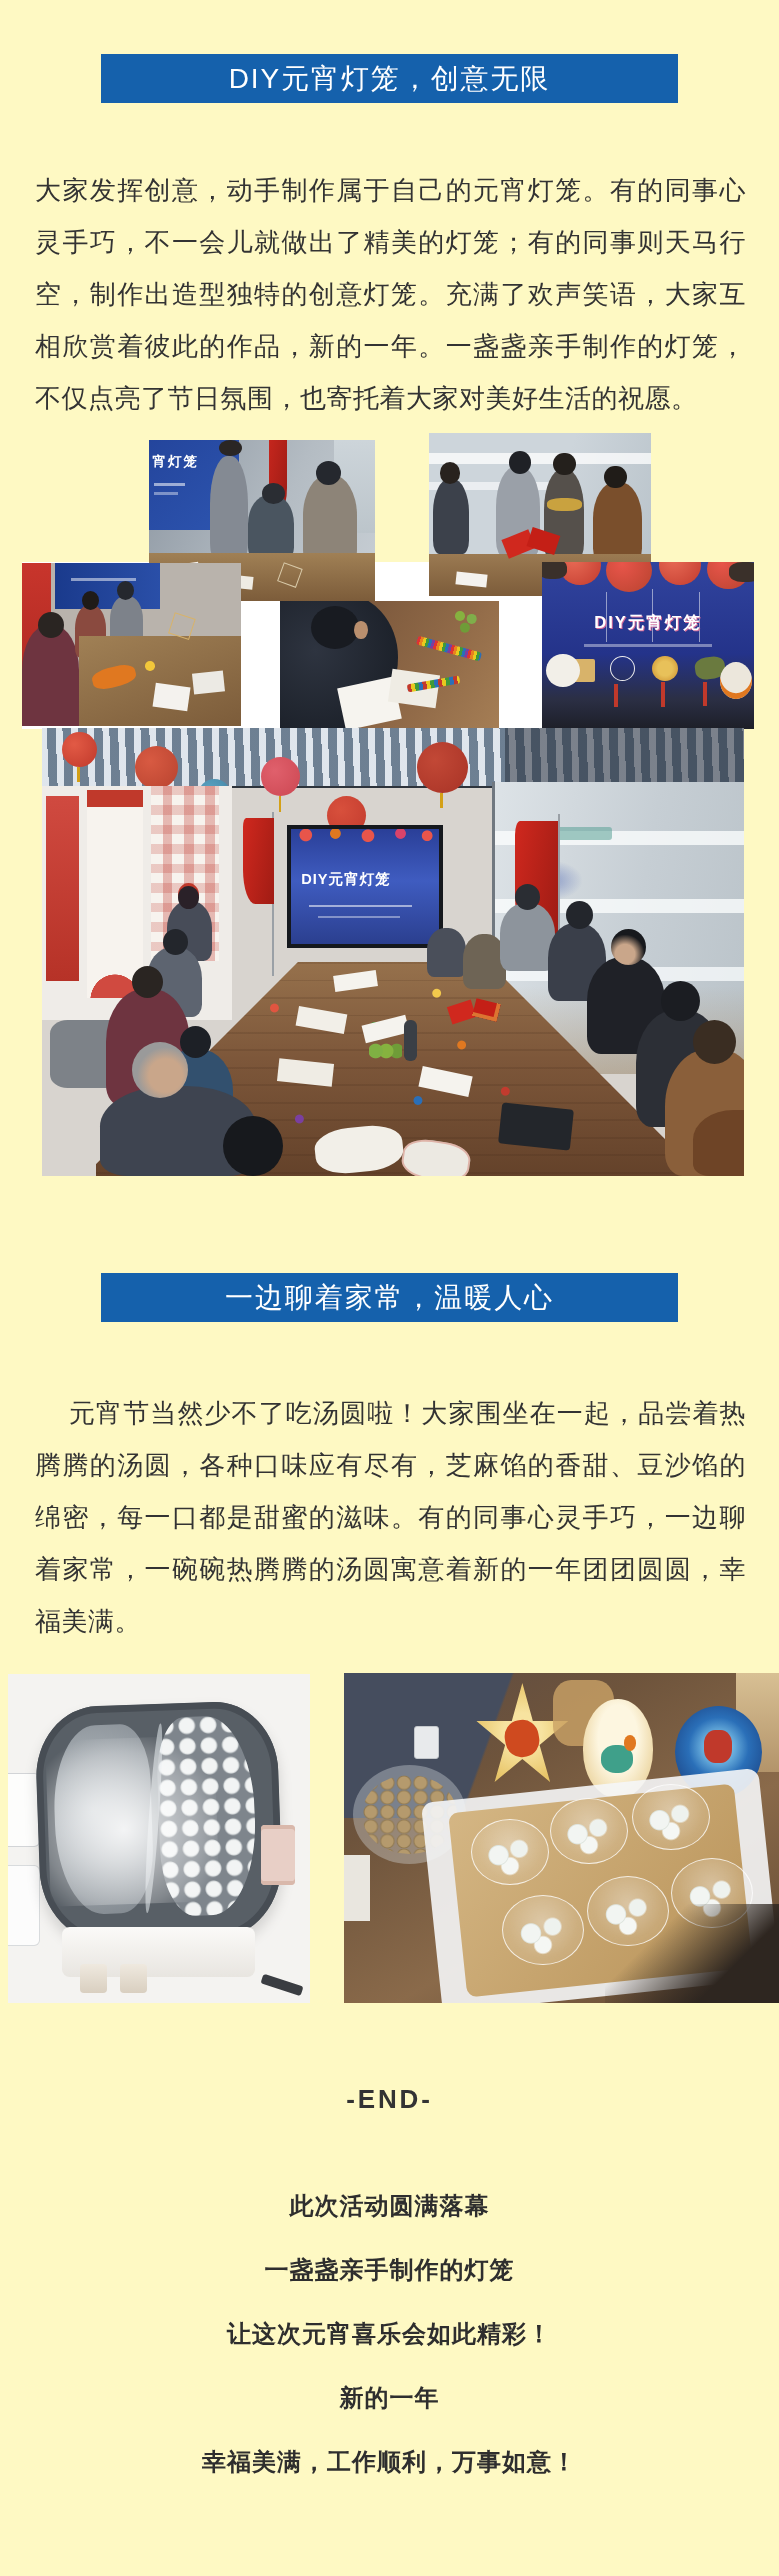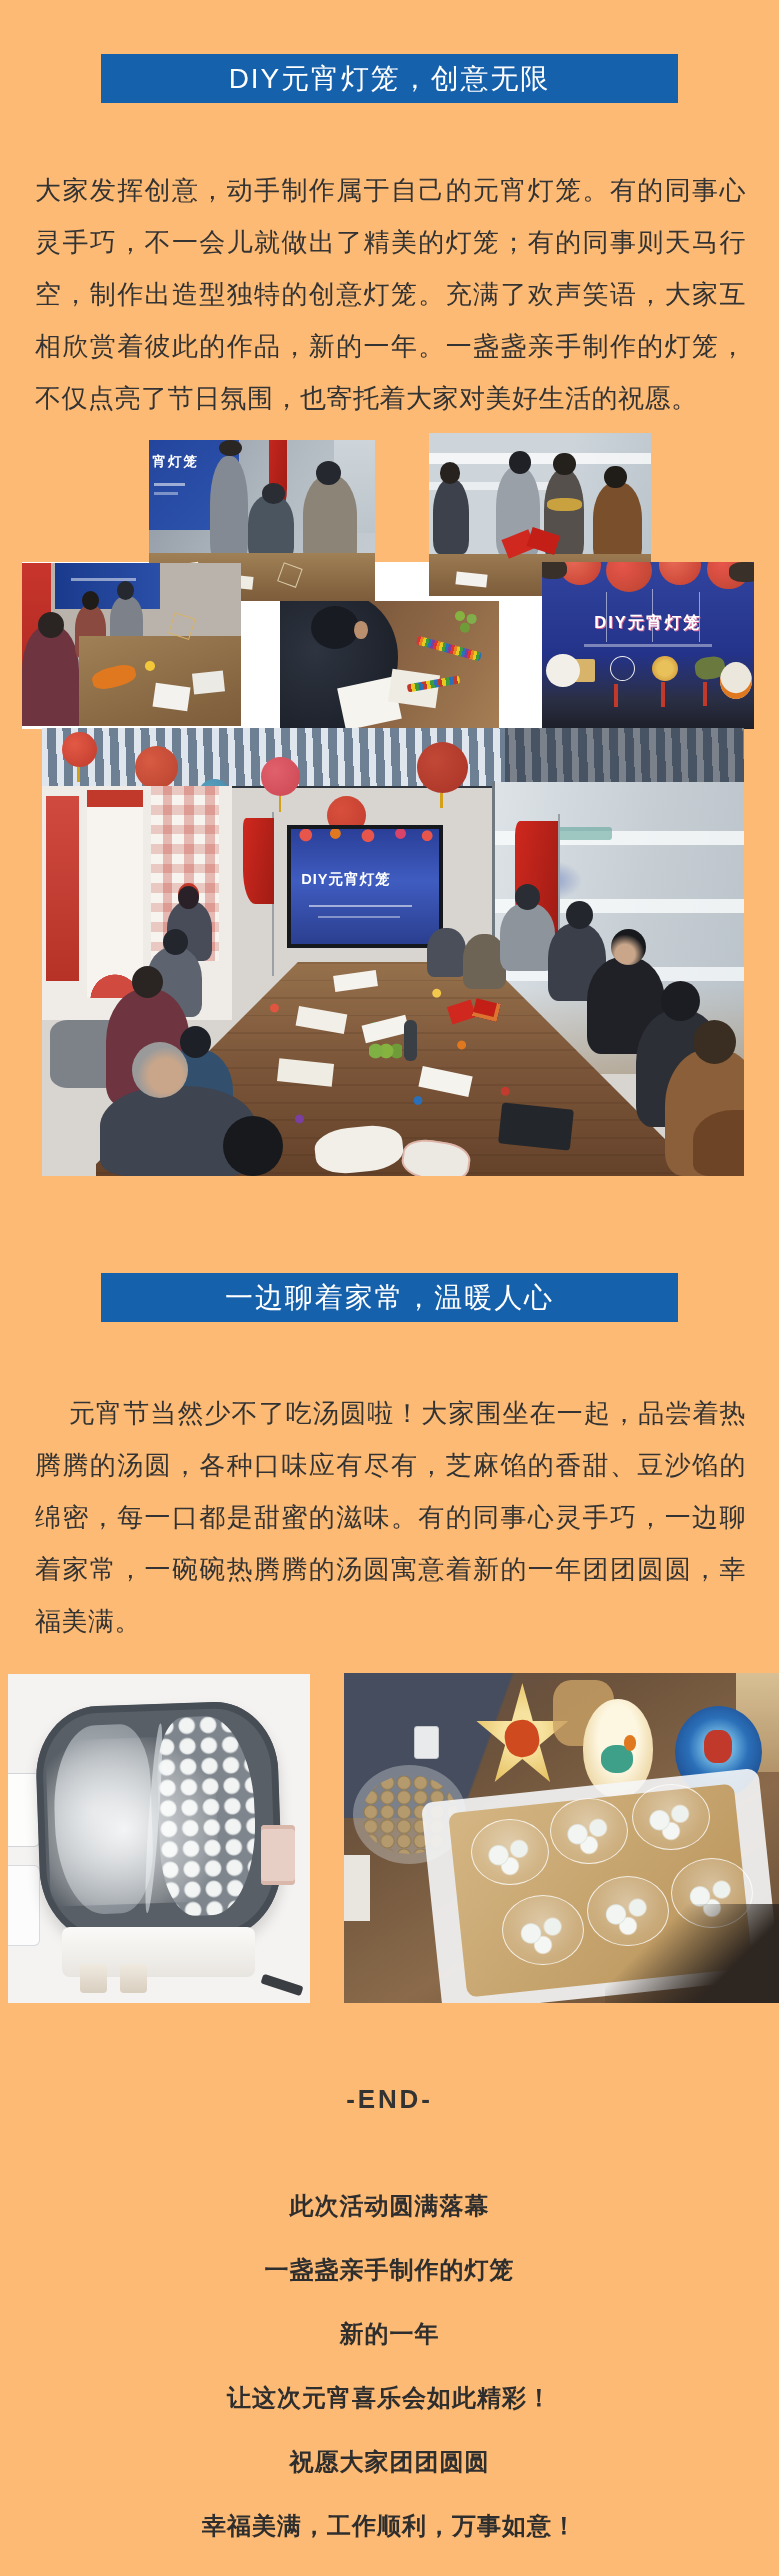--- a/index.html
+++ b/index.html
@@ -1,16 +1,16 @@
 <!DOCTYPE html>
 <html><head>
 <meta charset="utf-8">
 <style>
   html,body{margin:0;padding:0;background:#e9e9e9;}
-  .page{position:relative;width:779px;height:2576px;background:#fdba74;overflow:hidden;
+  .page{position:relative;width:779px;height:2576px;background:#fef9c3;overflow:hidden;
         font-family:"Liberation Sans","DejaVu Sans",sans-serif;color:#333;}
   .b{position:absolute;}
   .banner{position:absolute;left:101px;width:577px;height:49px;background:#1561ac;color:#fff;
           display:flex;align-items:center;justify-content:center;font-size:28px;letter-spacing:1.9px;}
   .para{position:absolute;left:35px;width:711px;font-size:26px;line-height:52px;color:#333;
         text-align:justify;letter-spacing:0.5px;}
   .ph{position:absolute;overflow:hidden;}
   .pa{left:149px;top:440px;width:226px;height:161px;background:linear-gradient(115deg,#8d97a2,#b4bcc3 55%,#c8cfd5);}
   .pb{left:429px;top:433px;width:222px;height:163px;background:linear-gradient(105deg,#cdd5db 0 55%,#b9c3ca 100%);}
   .backdrop{position:absolute;left:22.4px;top:562px;width:732px;height:167px;background:#ffffff;}
@@ -268,20 +268,19 @@
     <div class="cup" style="left:243px;top:203px;width:80px;height:68px;"></div>
     <div class="cup" style="left:327px;top:185px;width:80px;height:68px;"></div>
     <div class="b" style="right:0;bottom:0;width:40%;height:30%;background:linear-gradient(315deg,#2e2620 0 30%,rgba(0,0,0,0) 70%);"></div>
   </div>
 
   <div class="end">-END-</div>
 
   <div class="flines">
     <div>此次活动圆满落幕</div>
     <div>一盏盏亲手制作的灯笼</div>
+    <div>让这次元宵喜乐会如此精彩！</div>
     <div>新的一年</div>
-    <div>让这次元宵喜乐会如此精彩！</div>
-    <div>祝愿大家团团圆圆</div>
     <div>幸福美满，工作顺利，万事如意！</div>
   </div>
 
 </div>
 
 
 </body></html>

